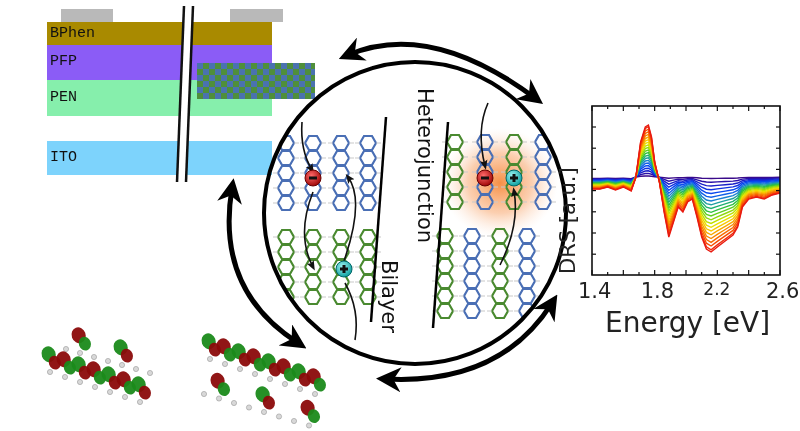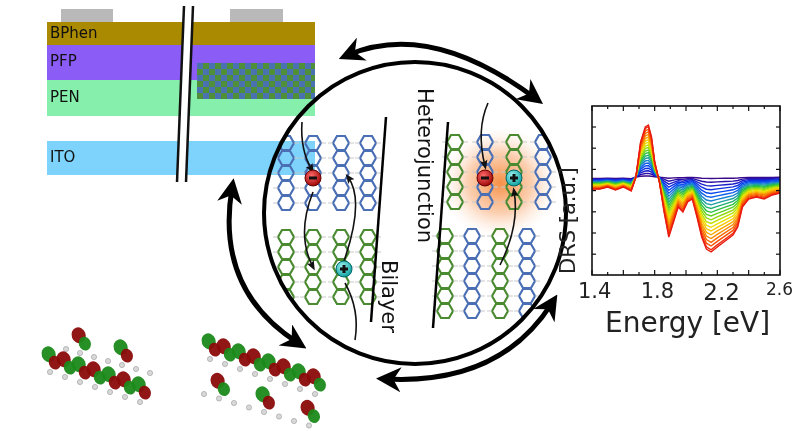--- a/index.html
+++ b/index.html
@@ -1,19 +1,19 @@
 <!DOCTYPE html>
 <html><head>
 <meta charset="utf-8">
 <style>
   html,body{margin:0;padding:0;background:#fff;}
   body{width:800px;height:431px;position:relative;overflow:hidden;font-family:"DejaVu Sans",sans-serif;}
   .stack{position:absolute;left:47px;top:0;width:268px;height:180px;}
   .electrode{position:absolute;top:9px;height:13px;background:#b9b9b9;}
-  .layer{position:absolute;left:0;width:268px;}
+  .layer{position:absolute;left:0;width:225px;font-family:Liberation Mono, monospace;}
   .layer-label{position:absolute;left:3px;font-size:15px;color:#111;line-height:1;}
   .pattern{position:absolute;}
   .break{position:absolute;}
   svg text{font-family:"DejaVu Sans",sans-serif;}
   .ax-label{position:absolute;font-size:19px;color:#222;white-space:nowrap;}
   .tick-label{position:absolute;font-size:15px;color:#222;}
 </style>
 </head>
 <body>
 
@@ -606,17 +606,17 @@
       <line x1="780" y1="211.8" x2="776" y2="211.8" stroke="#111" stroke-width="1.2"></line>
       <line x1="592" y1="233" x2="596" y2="233" stroke="#111" stroke-width="1.2"></line>
       <line x1="780" y1="233" x2="776" y2="233" stroke="#111" stroke-width="1.2"></line>
       <line x1="592" y1="254.2" x2="596" y2="254.2" stroke="#111" stroke-width="1.2"></line>
       <line x1="780" y1="254.2" x2="776" y2="254.2" stroke="#111" stroke-width="1.2"></line>
     </g>
 </svg>
 <div id="xtl">
     <div class="tick-label" style="left: 578px; top: 279px; font-size: 21px;">1.4</div>
     <div class="tick-label" style="left: 640.667px; top: 279px; font-size: 21px;">1.8</div>
-    <div class="tick-label" style="left: 703.333px; top: 279px; font-size: 23px;">2.2</div>
-    <div class="tick-label" style="left: 766px; top: 279px; font-size: 17px;">2.6</div>
+    <div class="tick-label" style="left: 703.333px; top: 279px; font-size: 17px;">2.2</div>
+    <div class="tick-label" style="left: 766px; top: 279px; font-size: 21px;">2.6</div>
   </div>
 <div class="ax-label" style="left:605px;top:306px;font-size:28px;">Energy [eV]</div>
 <div class="ax-label" style="left:556px;top:274px;transform-origin:0 0;transform:rotate(-90deg);font-size:21px;">DRS [a.u.]</div>
 
 </body></html>

